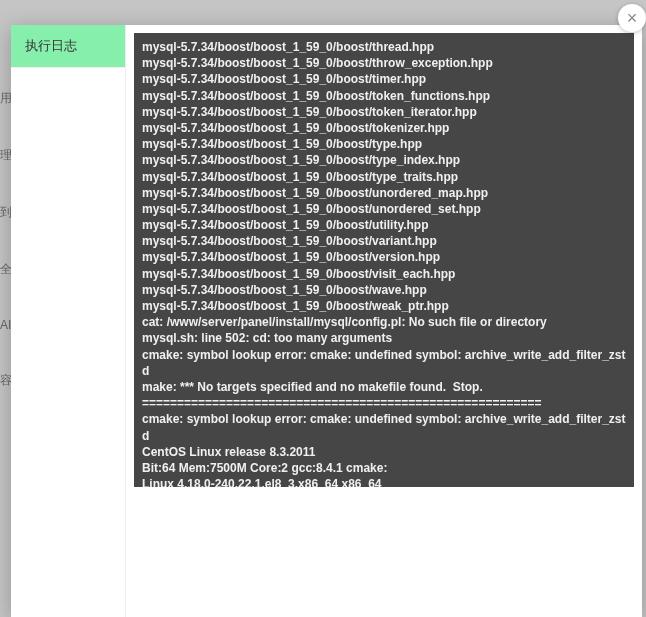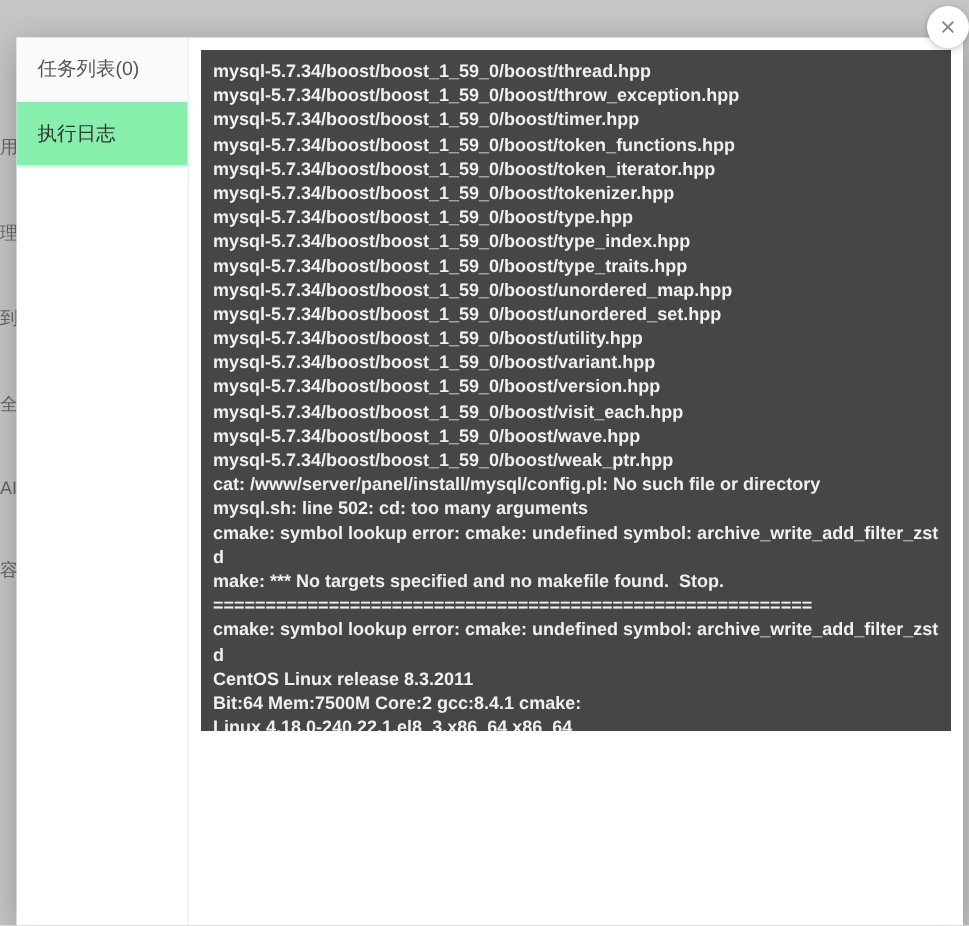--- a/index.html
+++ b/index.html
@@ -135,21 +135,20 @@
   <span>容</span>
 </div>
 
 <div class="close-btn">
   <span>×</span>
 </div>
 
 <div class="modal">
   <div class="modal-body">
     <div class="side-tabs">
-      <div class="side-tab">任务列表(0)</div>
       <div class="side-tab active">执行日志</div>
     </div>
     <div class="log-panel">
       <div class="log-content">mysql-5.7.34/boost/boost_1_59_0/boost/thread.hpp
 mysql-5.7.34/boost/boost_1_59_0/boost/throw_exception.hpp
 mysql-5.7.34/boost/boost_1_59_0/boost/timer.hpp
 mysql-5.7.34/boost/boost_1_59_0/boost/token_functions.hpp
 mysql-5.7.34/boost/boost_1_59_0/boost/token_iterator.hpp
 mysql-5.7.34/boost/boost_1_59_0/boost/tokenizer.hpp
 mysql-5.7.34/boost/boost_1_59_0/boost/type.hpp

